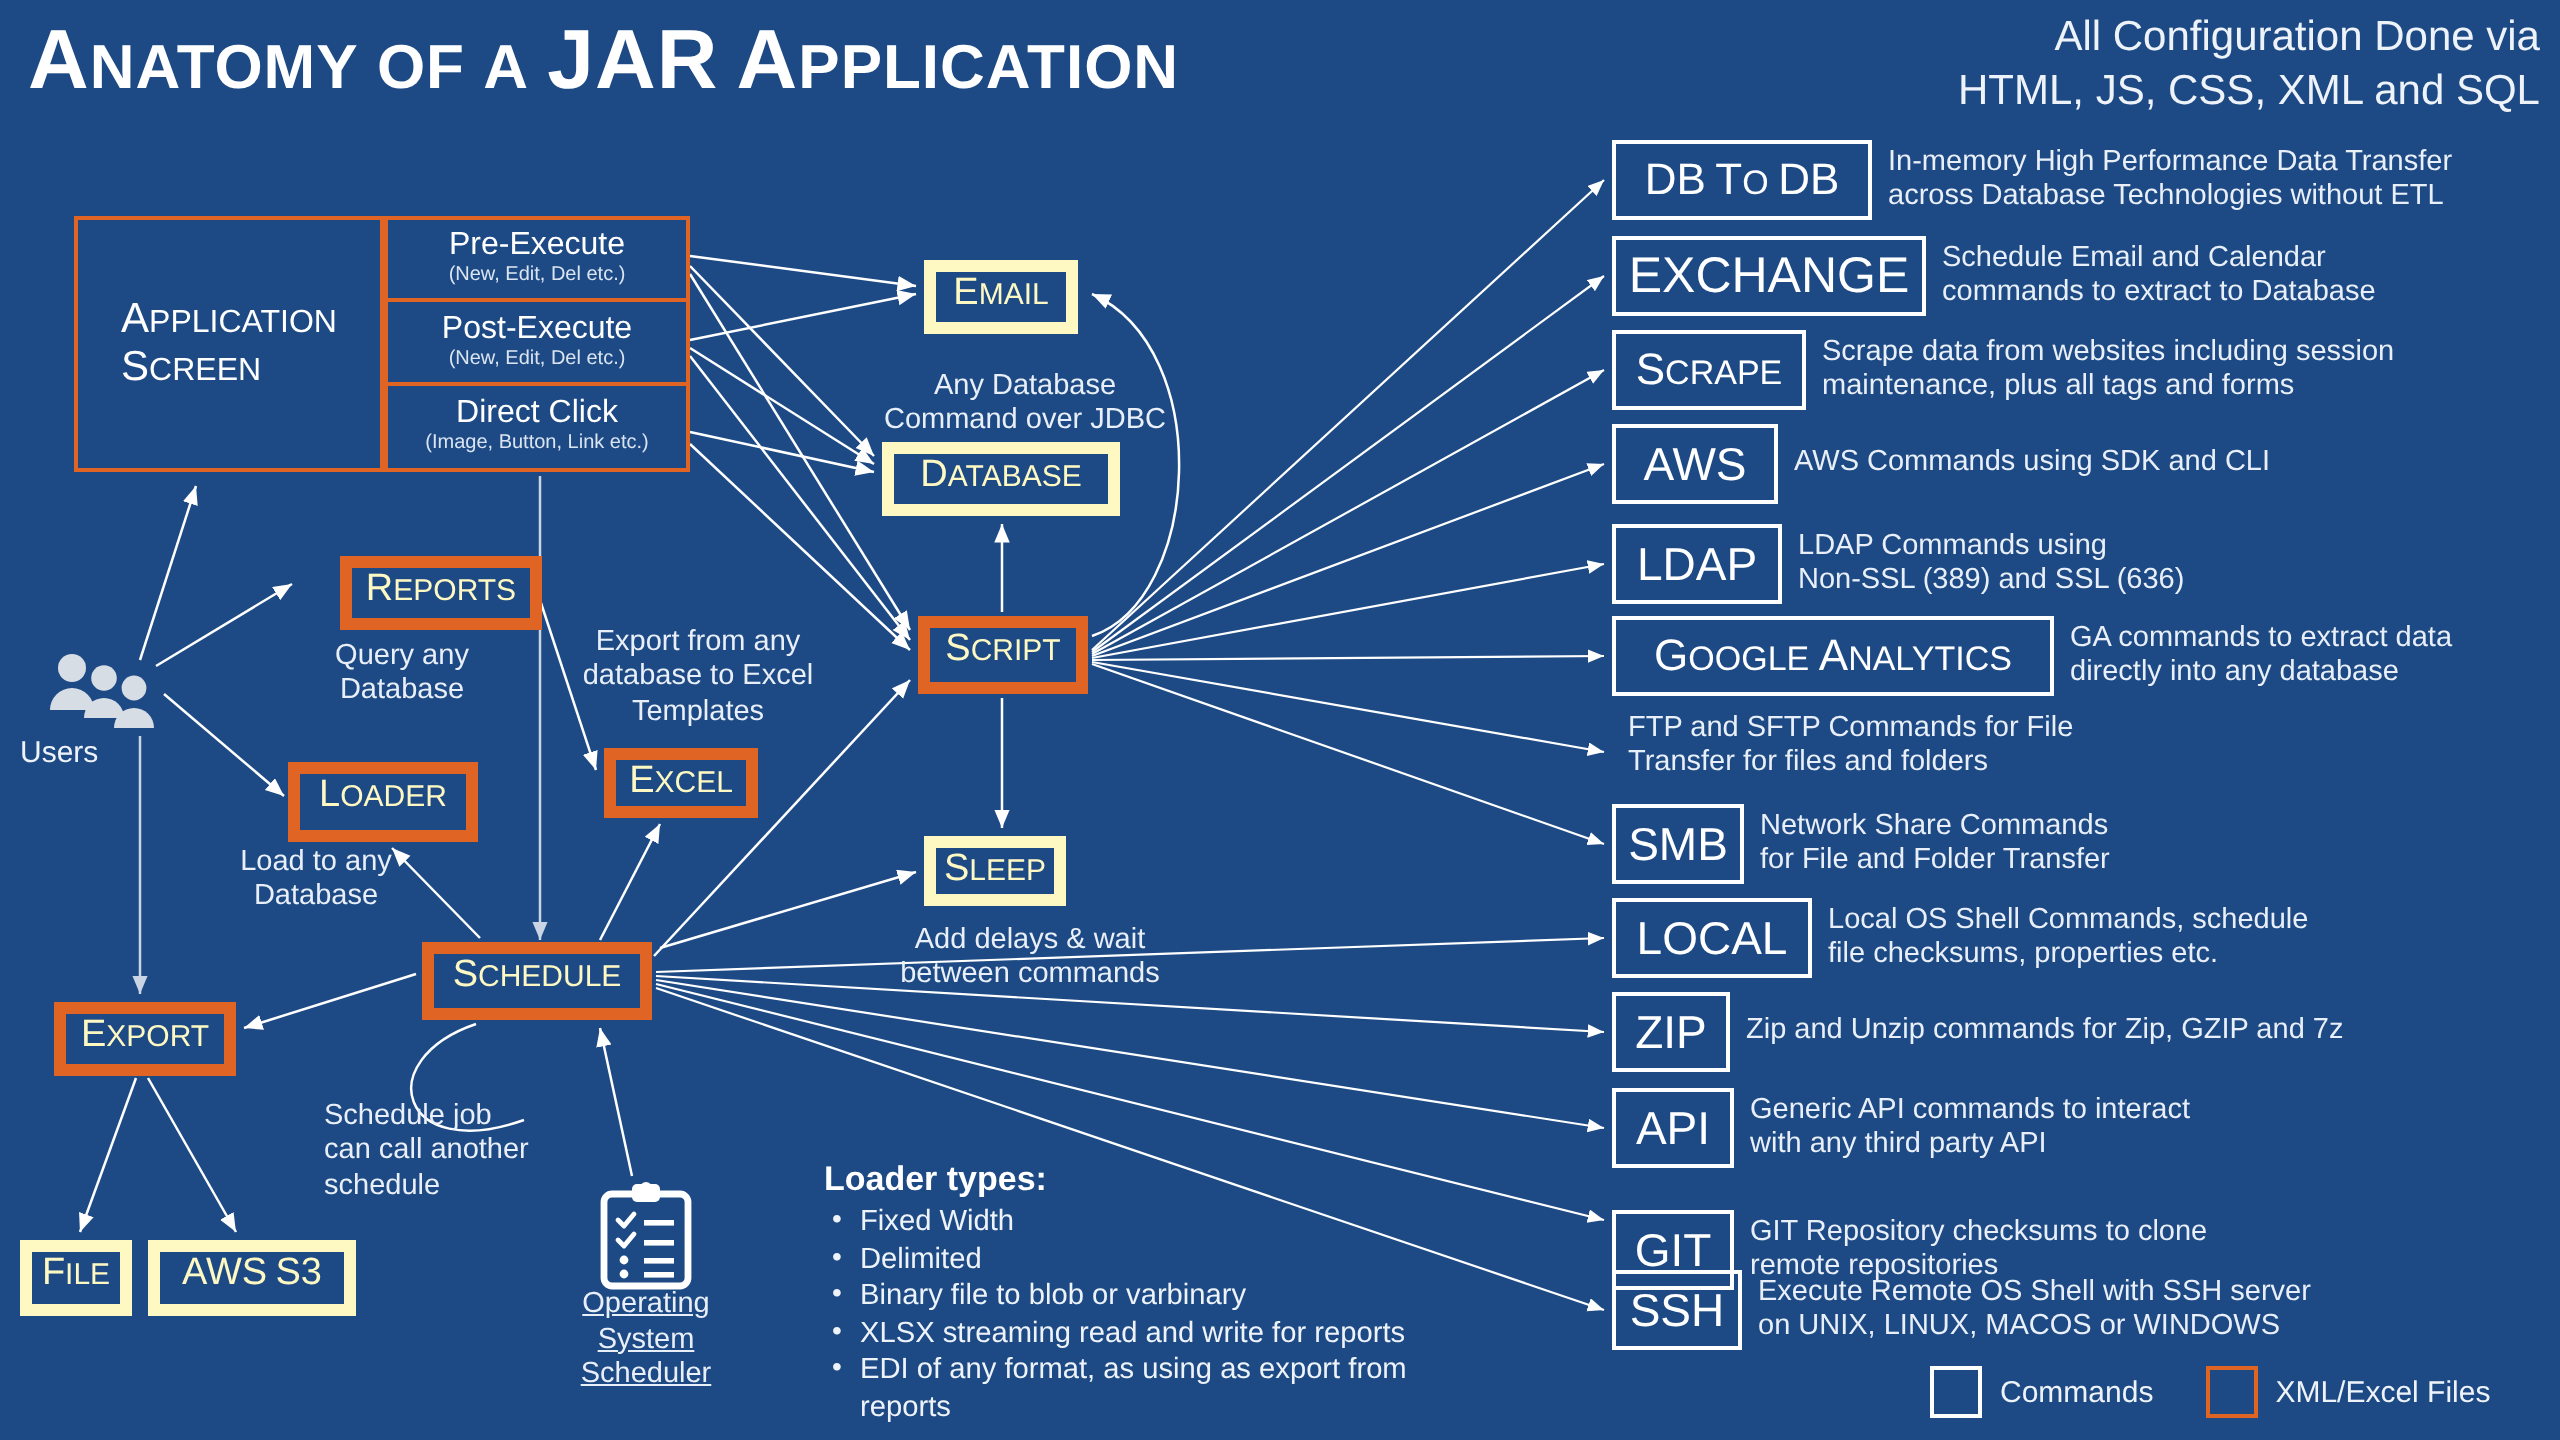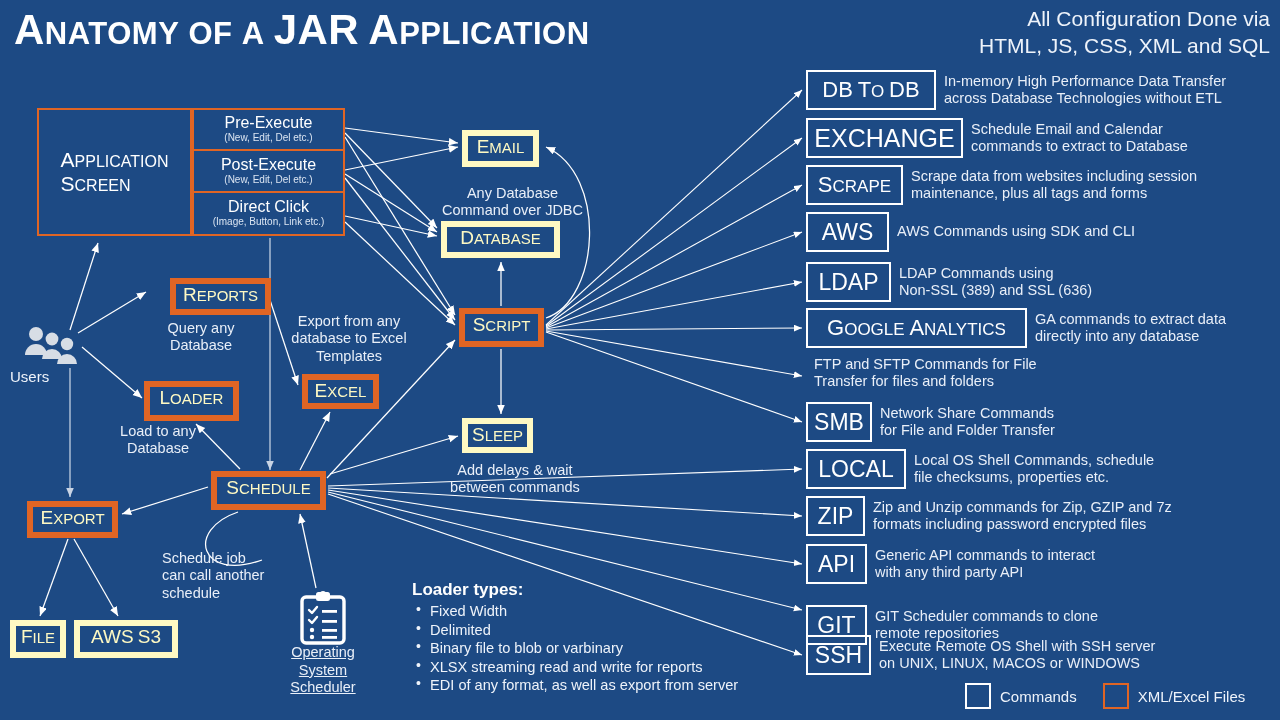--- a/index.html
+++ b/index.html
@@ -370,50 +370,50 @@
       <div class="cmd-row" style="top: 449px;">
         <div class="cmd-box" style="width: 100px; height: 40px;">
           <span style="font-size: 23px;">LOCAL</span>
         </div>
         <div class="cmd-desc"><div>Local OS Shell Commands, schedule</div><div>file checksums, properties etc.</div></div>
       </div>
       <div class="cmd-row" style="top: 496px;">
         <div class="cmd-box" style="width: 59px; height: 40px;">
           <span style="font-size: 23px;">ZIP</span>
         </div>
-        <div class="cmd-desc"><div>Zip and Unzip commands for Zip, GZIP and 7z</div><div>formats including password encrypted files</div></div>
+        <div class="cmd-desc"><div>Zip and Unzip commands for Zip, GZIP and 7z</div></div>
       </div>
       <div class="cmd-row" style="top: 544px;">
         <div class="cmd-box" style="width: 61px; height: 40px;">
           <span style="font-size: 23px;">API</span>
         </div>
         <div class="cmd-desc"><div>Generic API commands to interact</div><div>with any third party API</div></div>
       </div>
       <div class="cmd-row" style="top: 590px; margin-top: 15px;">
         <div class="cmd-box" style="width: 61px; height: 40px;">
           <span style="font-size: 23px;">GIT</span>
         </div>
-        <div class="cmd-desc"><div>GIT Scheduler commands to clone</div><div>remote repositories</div></div>
+        <div class="cmd-desc"><div>GIT Repository checksums to clone</div><div>remote repositories</div></div>
       </div>
       <div class="cmd-row" style="top: 635px;">
         <div class="cmd-box" style="width: 65px; height: 40px;">
           <span style="font-size: 23px;">SSH</span>
         </div>
         <div class="cmd-desc"><div>Execute Remote OS Shell with SSH server</div><div>on UNIX, LINUX, MACOS or WINDOWS</div></div>
       </div>
     </div>
 
   <div class="abs" id="loadertypes">
     <div class="lt-title">Loader types:</div>
     <ul id="loader-types-list">
         <li>Fixed Width</li>
         <li>Delimited</li>
         <li>Binary file to blob or varbinary</li>
         <li>XLSX streaming read and write for reports</li>
-        <li>EDI of any format, as well as export from server</li>
+        <li>EDI of any format, as using as export from reports</li>
       </ul>
   </div>
 
   <div id="legend">
     <div class="item">
       <span class="swatch"></span>
       <span class="ltext">Commands</span>
     </div>
     <div class="item">
       <span class="swatch orange"></span>

